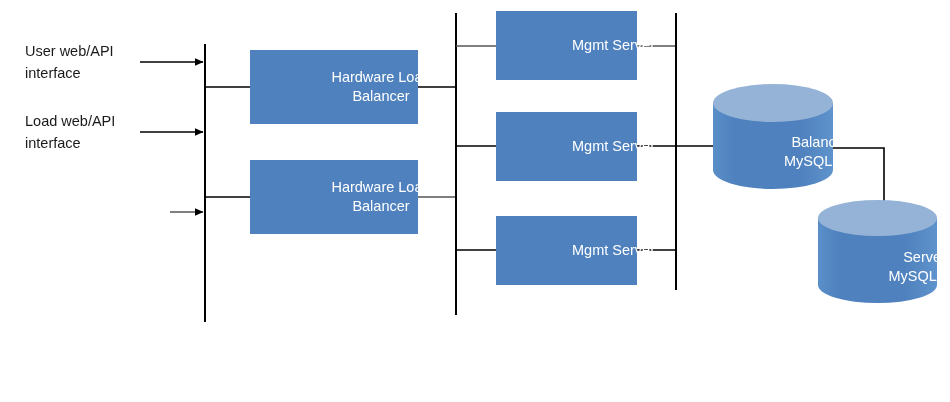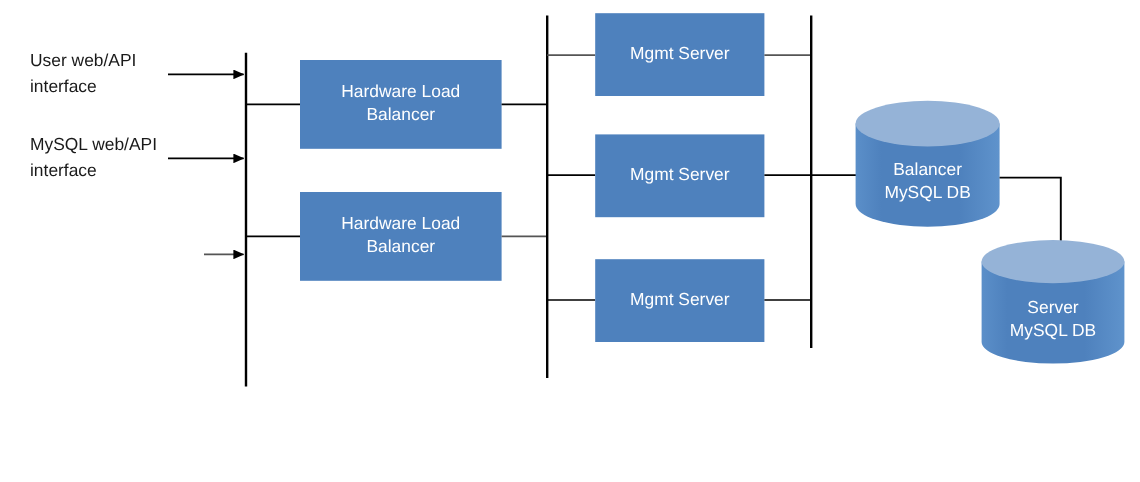--- a/index.html
+++ b/index.html
@@ -21,20 +21,21 @@
   }
   .node-label{
     position:absolute;
     color:#ffffff;
     font-size:14.5px;
     line-height:19px;
     text-align:center;
     white-space:pre-line;
     pointer-events:none;
     font-family:"Liberation Sans", sans-serif;
+    margin-left:47px;
   }
   .side-label{
     position:absolute;
     color:#1a1a1a;
     font-size:14.5px;
     line-height:22px;
     text-align:left;
     white-space:pre-line;
     font-family:"Liberation Sans", sans-serif;
   }
@@ -109,21 +110,21 @@
     <polyline points="833,148 884,148 884,217" fill="none" stroke="#000000" stroke-width="1.6"></polyline>
 
     <g>
       <path d="M818,218 L818,285 A59.5,18 0 0 0 937,285 L937,218 Z" fill="url(#cylBody)"></path>
       <ellipse cx="877.5" cy="218" rx="59.5" ry="18" fill="#95B3D7"></ellipse>
     </g>
   </svg>
 
   <div class="side-label" style="left:25px;top:40px;width:150px;">User web/API
 interface</div>
-  <div class="side-label" style="left:25px;top:110px;width:150px;">MySQL web/API
+  <div class="side-label" style="left:25px;top:110px;width:150px;">Load web/API
 interface</div>
 
   <div class="node-label" style="left:250px;top:68px;width:168px;">Hardware Load
 Balancer</div>
   <div class="node-label" style="left:250px;top:178px;width:168px;">Hardware Load
 Balancer</div>
 
   <div class="node-label" style="left:496px;top:36px;width:141px;">Mgmt Server</div>
   <div class="node-label" style="left:496px;top:137px;width:141px;">Mgmt Server</div>
   <div class="node-label" style="left:496px;top:241px;width:141px;">Mgmt Server</div>

